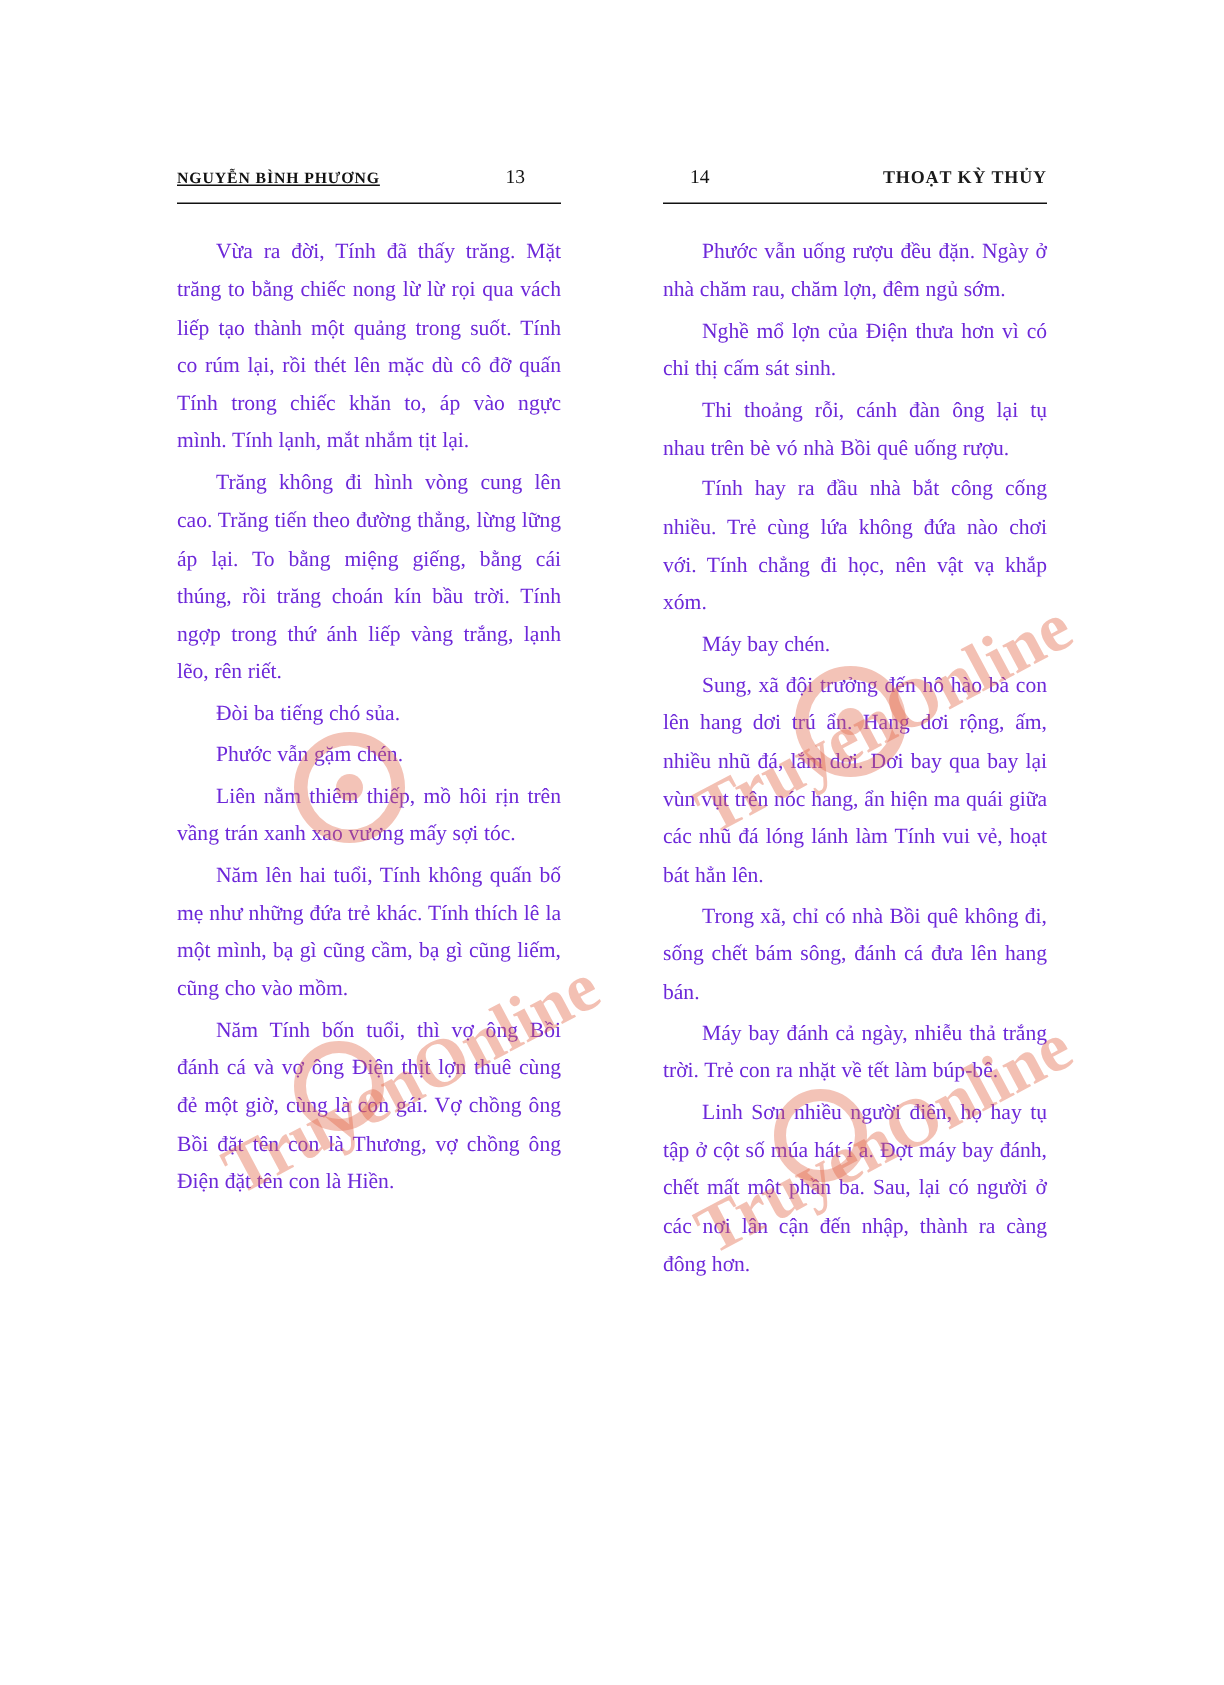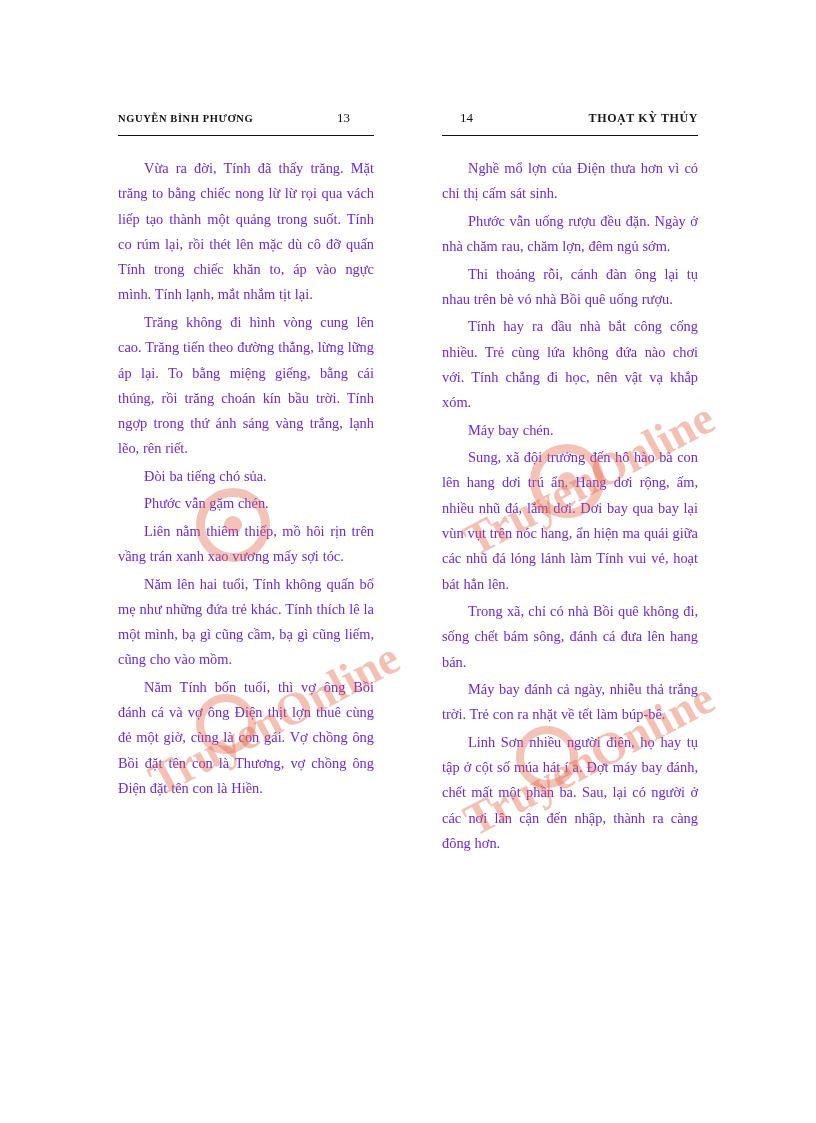--- a/index.html
+++ b/index.html
@@ -47,21 +47,21 @@
     font-size: 10.5px;
     letter-spacing: 0.6px;
     font-weight: 700;
     color: #111;
     white-space: nowrap;
   }
   .running-head .folio {
     font-size: 13px;
     color: #111;
   }
-  .running-head.left-head .author { flex: 0 0 auto; }
+  .running-head.left-head .author { flex: 0 0 auto; text-decoration: underline; }
   .running-head.left-head .folio  { margin-left: auto; margin-right: 24px; }
   .running-head.right-head .folio { margin-left: 18px; }
   .running-head.right-head .title {
     margin-left: auto;
     font-size: 12px;
     letter-spacing: 0.6px;
     font-weight: 700;
     white-space: nowrap;
   }
 
@@ -149,38 +149,38 @@
   <div class="spread">
 
     <div class="column left">
       <div class="running-head left-head">
         <span class="author">NGUYỄN BÌNH PHƯƠNG</span>
         <span class="folio">13</span>
       </div>
       <hr class="rule">
       <div class="body-text">
         <p>Vừa ra đời, Tính đã thấy trăng. Mặt trăng to bằng chiếc nong lừ lừ rọi qua vách liếp tạo thành một quảng trong suốt. Tính co rúm lại, rồi thét lên mặc dù cô đỡ quấn Tính trong chiếc khăn to, áp vào ngực mình. Tính lạnh, mắt nhắm tịt lại.</p>
-        <p>Trăng không đi hình vòng cung lên cao. Trăng tiến theo đường thẳng, lừng lững áp lại. To bằng miệng giếng, bằng cái thúng, rồi trăng choán kín bầu trời. Tính ngợp trong thứ ánh sáng vàng trắng, lạnh lẽo, rên riết.</p>
+        <p>Trăng không đi hình vòng cung lên cao. Trăng tiến theo đường thẳng, lừng lững áp lại. To bằng miệng giếng, bằng cái thúng, rồi trăng choán kín bầu trời. Tính ngợp trong thứ ánh liếp vàng trắng, lạnh lẽo, rên riết.</p>
         <p>Đòi ba tiếng chó sủa.</p>
         <p>Phước vẫn gặm chén.</p>
         <p>Liên nằm thiêm thiếp, mồ hôi rịn trên vầng trán xanh xao vương mấy sợi tóc.</p>
         <p>Năm lên hai tuổi, Tính không quấn bố mẹ như những đứa trẻ khác. Tính thích lê la một mình, bạ gì cũng cầm, bạ gì cũng liếm, cũng cho vào mồm.</p>
         <p>Năm Tính bốn tuổi, thì vợ ông Bồi đánh cá và vợ ông Điện thịt lợn thuê cùng đẻ một giờ, cùng là con gái. Vợ chồng ông Bồi đặt tên con là Thương, vợ chồng ông Điện đặt tên con là Hiền.</p>
       </div>
     </div>
 
     <div class="column right">
       <div class="running-head right-head">
         <span class="folio">14</span>
         <span class="title">THOẠT KỲ THỦY</span>
       </div>
       <hr class="rule">
       <div class="body-text">
+        <p>Phước vẫn uống rượu đều đặn. Ngày ở nhà chăm rau, chăm lợn, đêm ngủ sớm.</p>
         <p>Nghề mổ lợn của Điện thưa hơn vì có chỉ thị cấm sát sinh.</p>
-        <p>Phước vẫn uống rượu đều đặn. Ngày ở nhà chăm rau, chăm lợn, đêm ngủ sớm.</p>
         <p>Thi thoảng rỗi, cánh đàn ông lại tụ nhau trên bè vó nhà Bồi quê uống rượu.</p>
         <p>Tính hay ra đầu nhà bắt công cống nhiều. Trẻ cùng lứa không đứa nào chơi với. Tính chẳng đi học, nên vật vạ khắp xóm.</p>
         <p>Máy bay chén.</p>
         <p>Sung, xã đội trưởng đến hô hào bà con lên hang dơi trú ẩn. Hang dơi rộng, ấm, nhiều nhũ đá, lắm dơi. Dơi bay qua bay lại vùn vụt trên nóc hang, ẩn hiện ma quái giữa các nhũ đá lóng lánh làm Tính vui vẻ, hoạt bát hẳn lên.</p>
         <p>Trong xã, chỉ có nhà Bồi quê không đi, sống chết bám sông, đánh cá đưa lên hang bán.</p>
         <p>Máy bay đánh cả ngày, nhiễu thả trắng trời. Trẻ con ra nhặt về tết làm búp-bê.</p>
         <p>Linh Sơn nhiều người điên, họ hay tụ tập ở cột số múa hát í a. Đợt máy bay đánh, chết mất một phần ba. Sau, lại có người ở các nơi lân cận đến nhập, thành ra càng đông hơn.</p>
       </div>
     </div>
 

